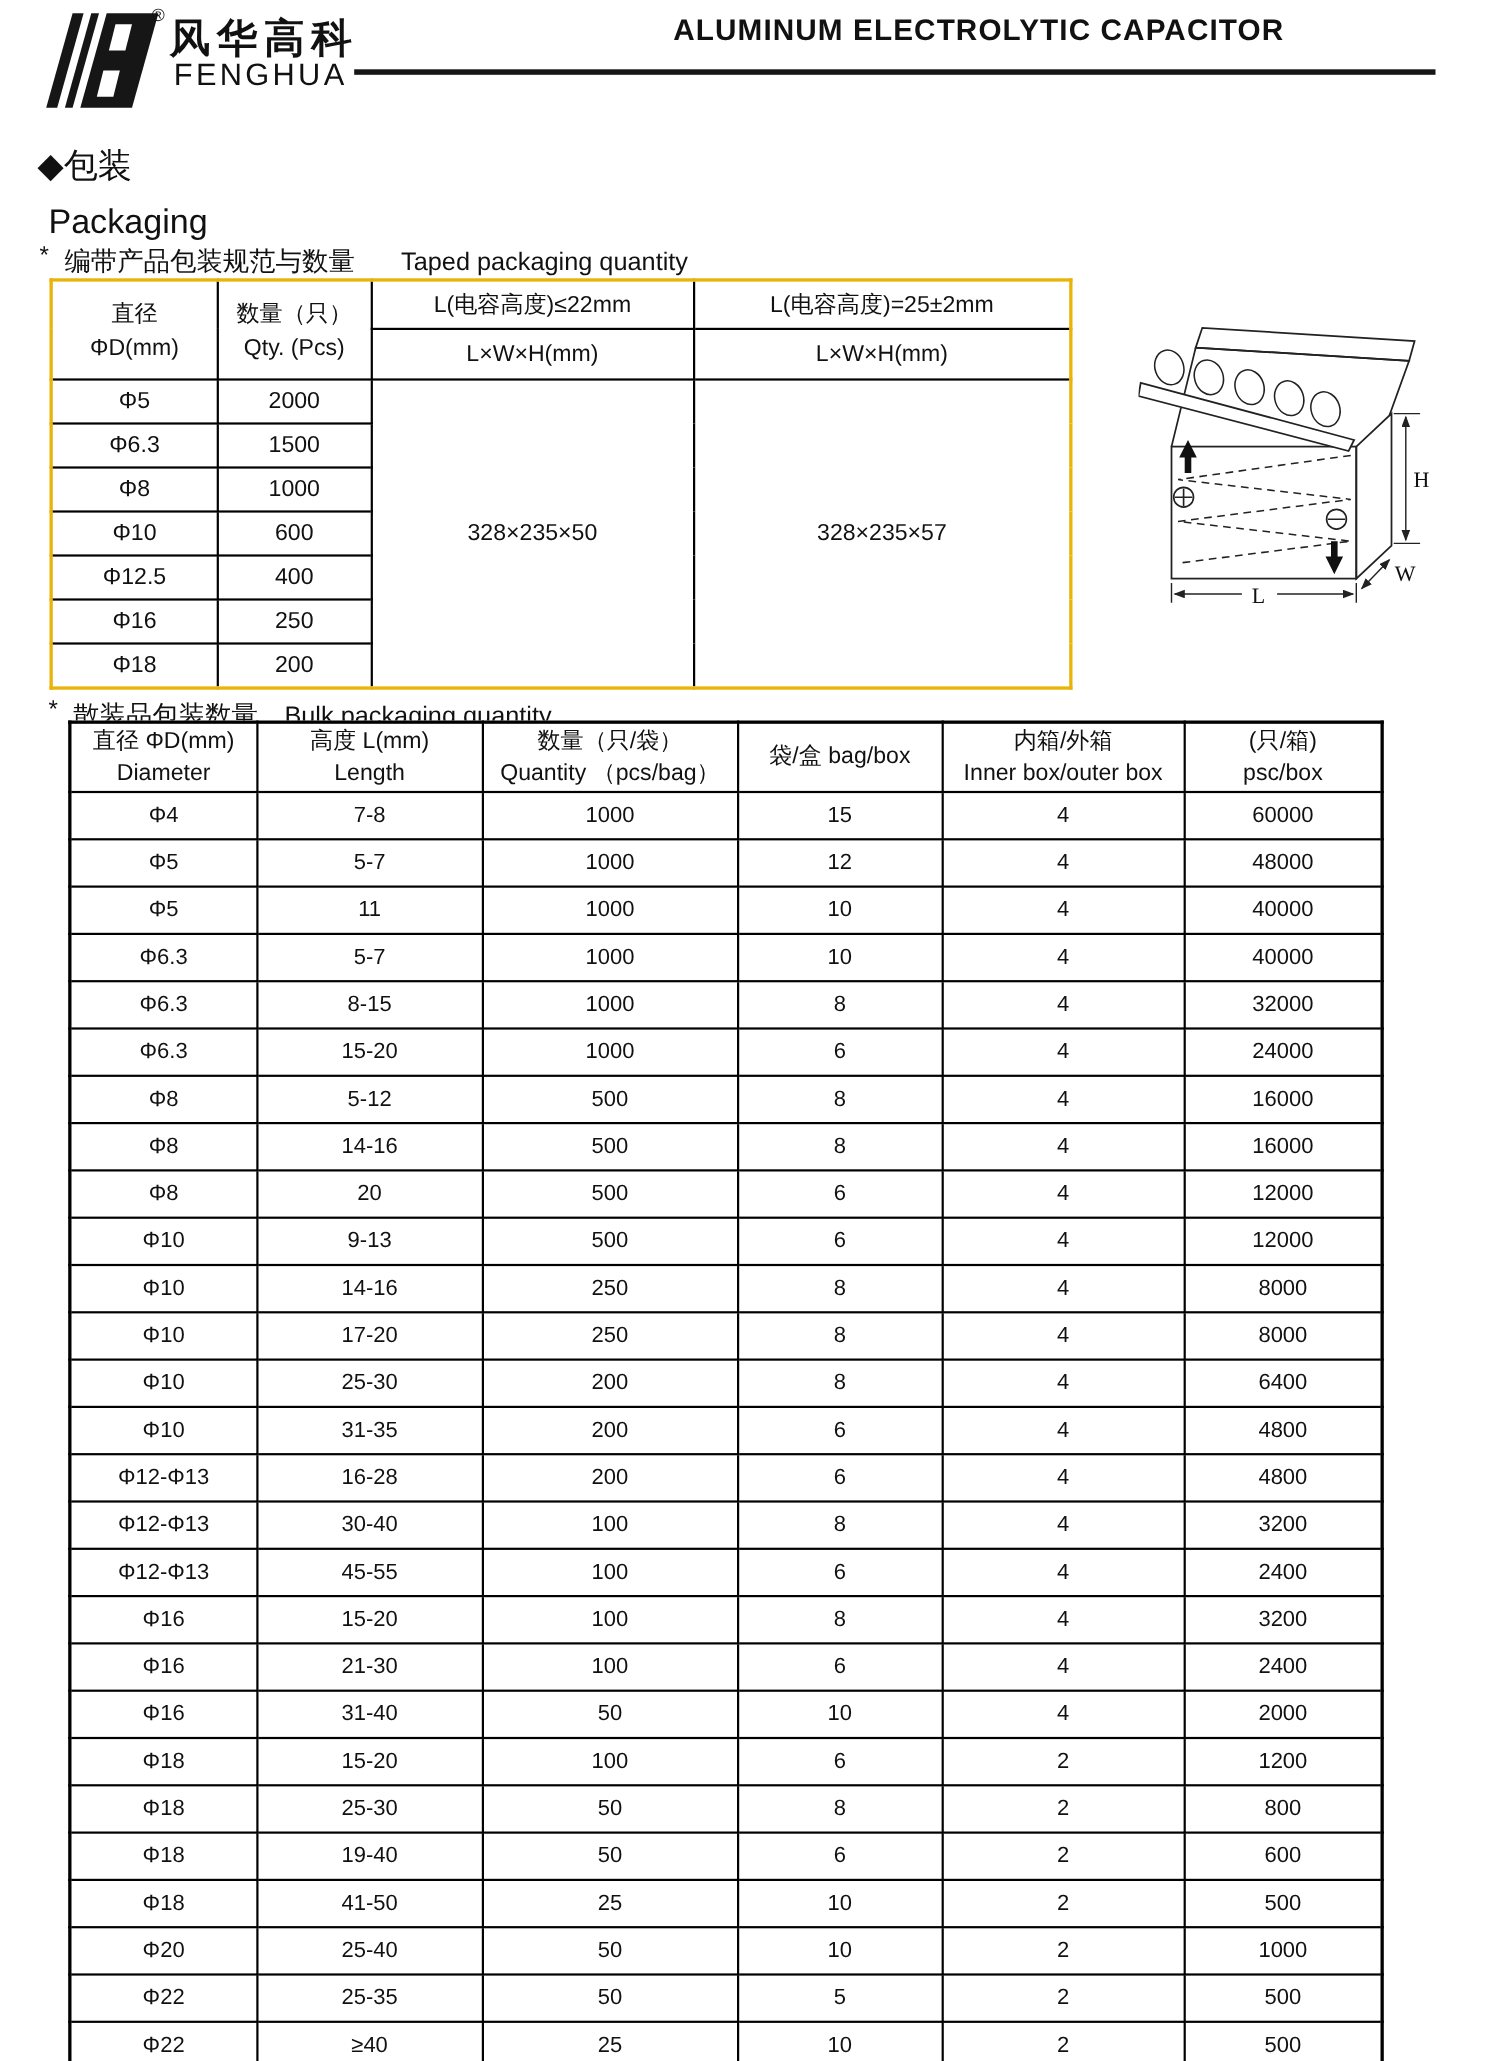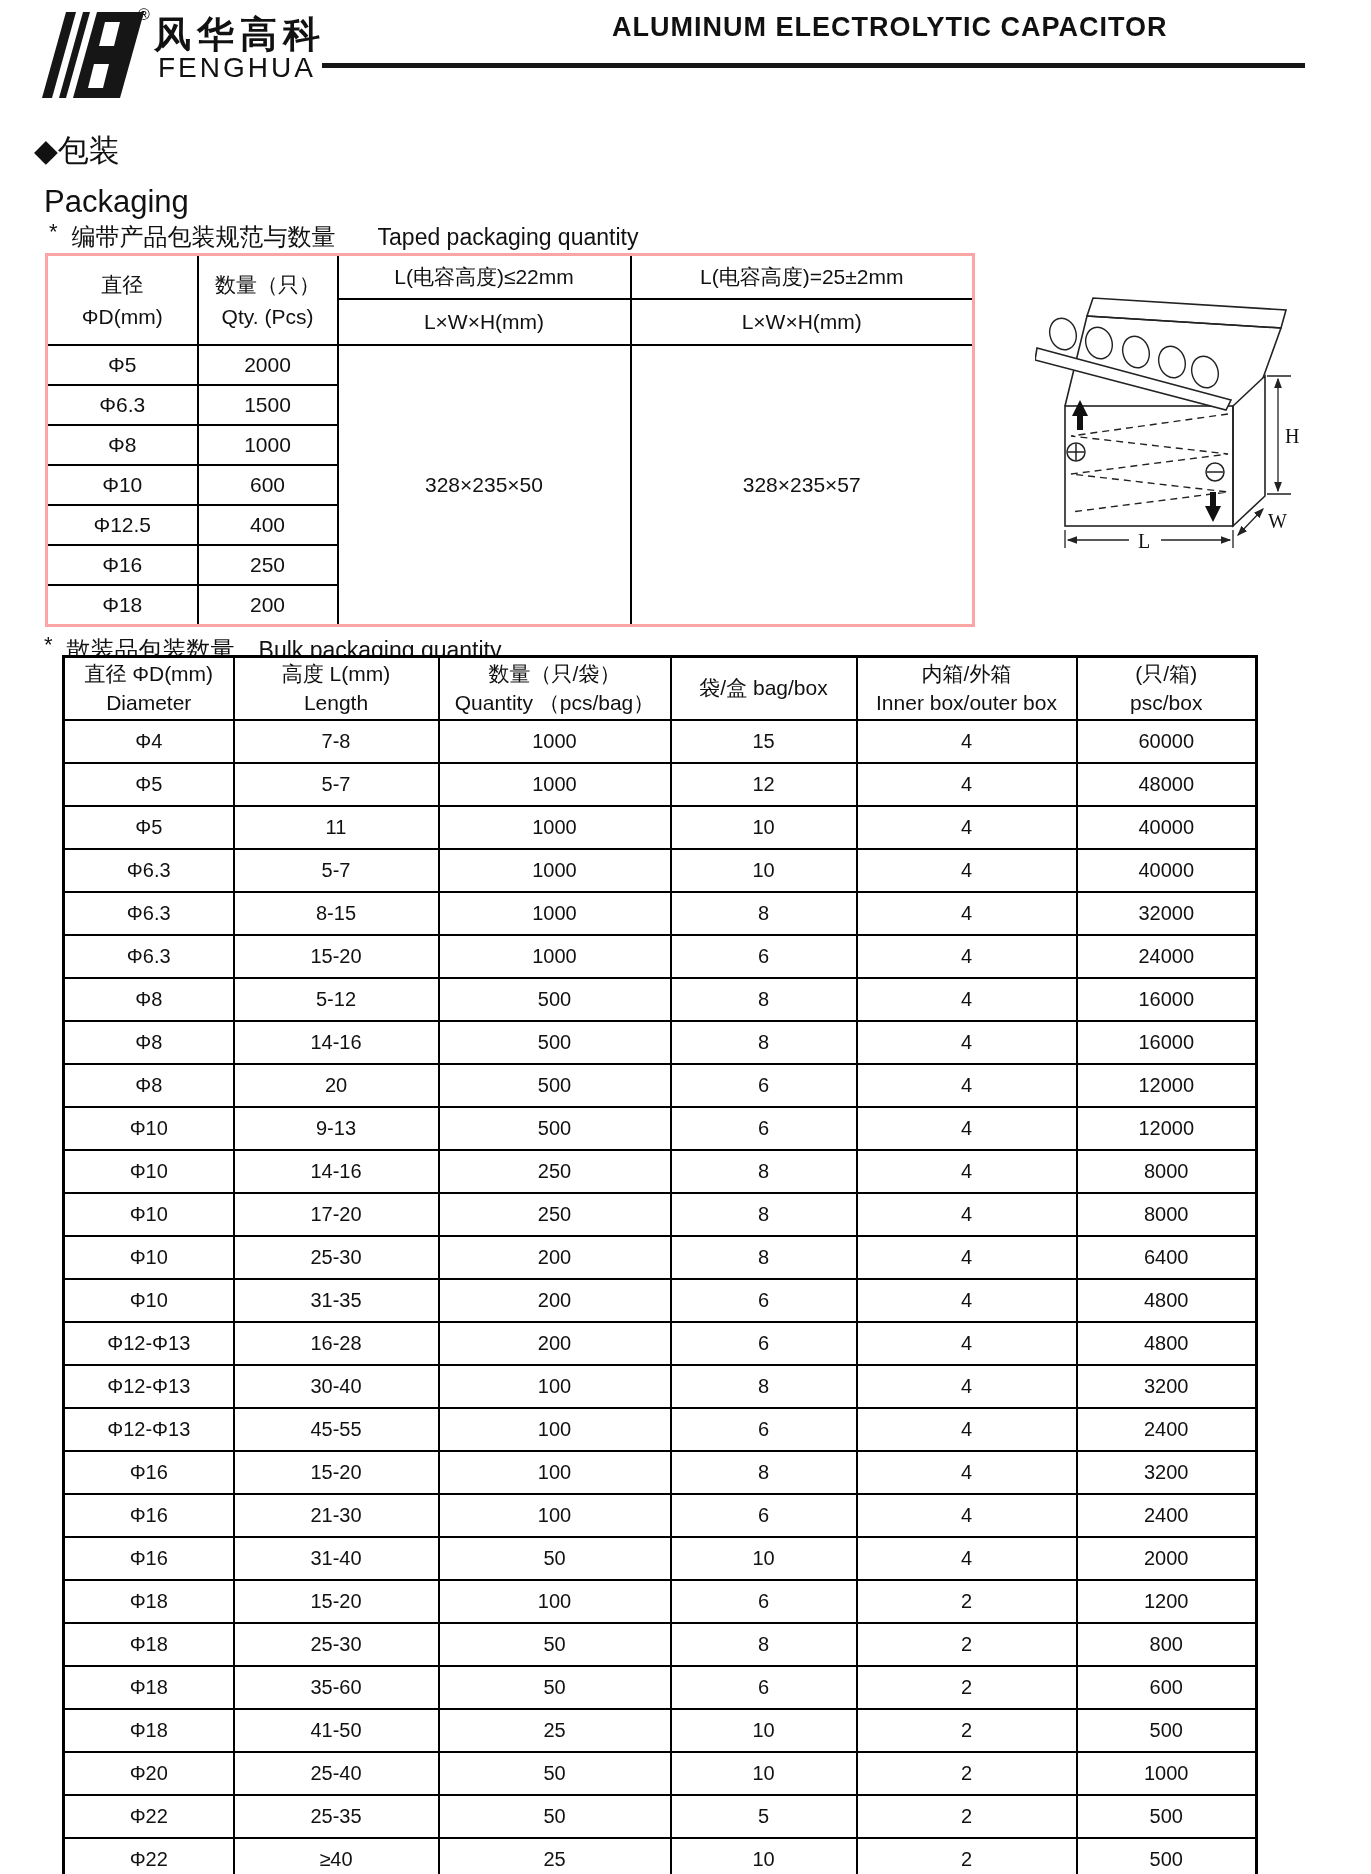--- a/index.html
+++ b/index.html
@@ -13,29 +13,29 @@
   .brand-en{position:absolute;left:158px;top:52px;font-size:28px;font-weight:400;letter-spacing:3px;white-space:nowrap;}
   .doc-title{position:absolute;left:612px;top:12px;font-size:27px;font-weight:700;letter-spacing:1px;white-space:nowrap;}
   .rule{position:absolute;left:322px;top:63px;width:983px;height:5px;background:#161616;}
 
   
   .sec-title{position:absolute;left:34px;top:130px;font-size:31px;white-space:nowrap;}
   .sec-sub{position:absolute;left:44px;top:184px;font-size:31px;}
   .sub-heading{position:absolute;white-space:nowrap;font-size:24px;}
   .sub-heading .star{display:inline-block;margin-right:14px;font-size:22px;vertical-align:6px;}
   .sub-heading .en{margin-left:42px;font-size:23px;}
-  .taped-heading{left:49px;top:219px;}
+  .taped-heading{left:36px;top:219px;}
   .bulk-heading{left:44px;top:632px;}
   .bulk-heading .en{margin-left:24px;}
 
   
   table{border-collapse:collapse;table-layout:fixed;background:#fff;}
   th,td{border:2px solid #000;text-align:center;vertical-align:middle;
         font-weight:400;padding:0;overflow:hidden;}
-  .t1{position:absolute;left:45px;top:253px;width:927px;border:3px solid #fca5a5;}
+  .t1{position:absolute;left:45px;top:253px;width:927px;border:3px solid #eab308;}
   .t1 thead tr.h1 th{height:42px;font-size:21px;}
   .t1 thead tr.h2 th{height:44px;font-size:21px;}
   .t1 thead th .l1{margin-bottom:6px;}
   .t1 tbody td{height:38px;font-size:21px;}
   .t2{position:absolute;left:62px;top:655px;width:1193px;border:3px solid #000;}
   .t2 thead th{height:61px;font-size:21px;line-height:1.35;}
   .t2 tbody td{height:41px;font-size:20px;}
 
   
   .diagram{position:absolute;left:1035px;top:288px;}
@@ -399,21 +399,21 @@
         <tr>
           <td>Φ18</td>
           <td>25-30</td>
           <td>50</td>
           <td>8</td>
           <td>2</td>
           <td>800</td>
         </tr>
         <tr>
           <td>Φ18</td>
-          <td>35-60</td>
+          <td>19-40</td>
           <td>50</td>
           <td>6</td>
           <td>2</td>
           <td>600</td>
         </tr>
         <tr>
           <td>Φ18</td>
           <td>41-50</td>
           <td>25</td>
           <td>10</td>

